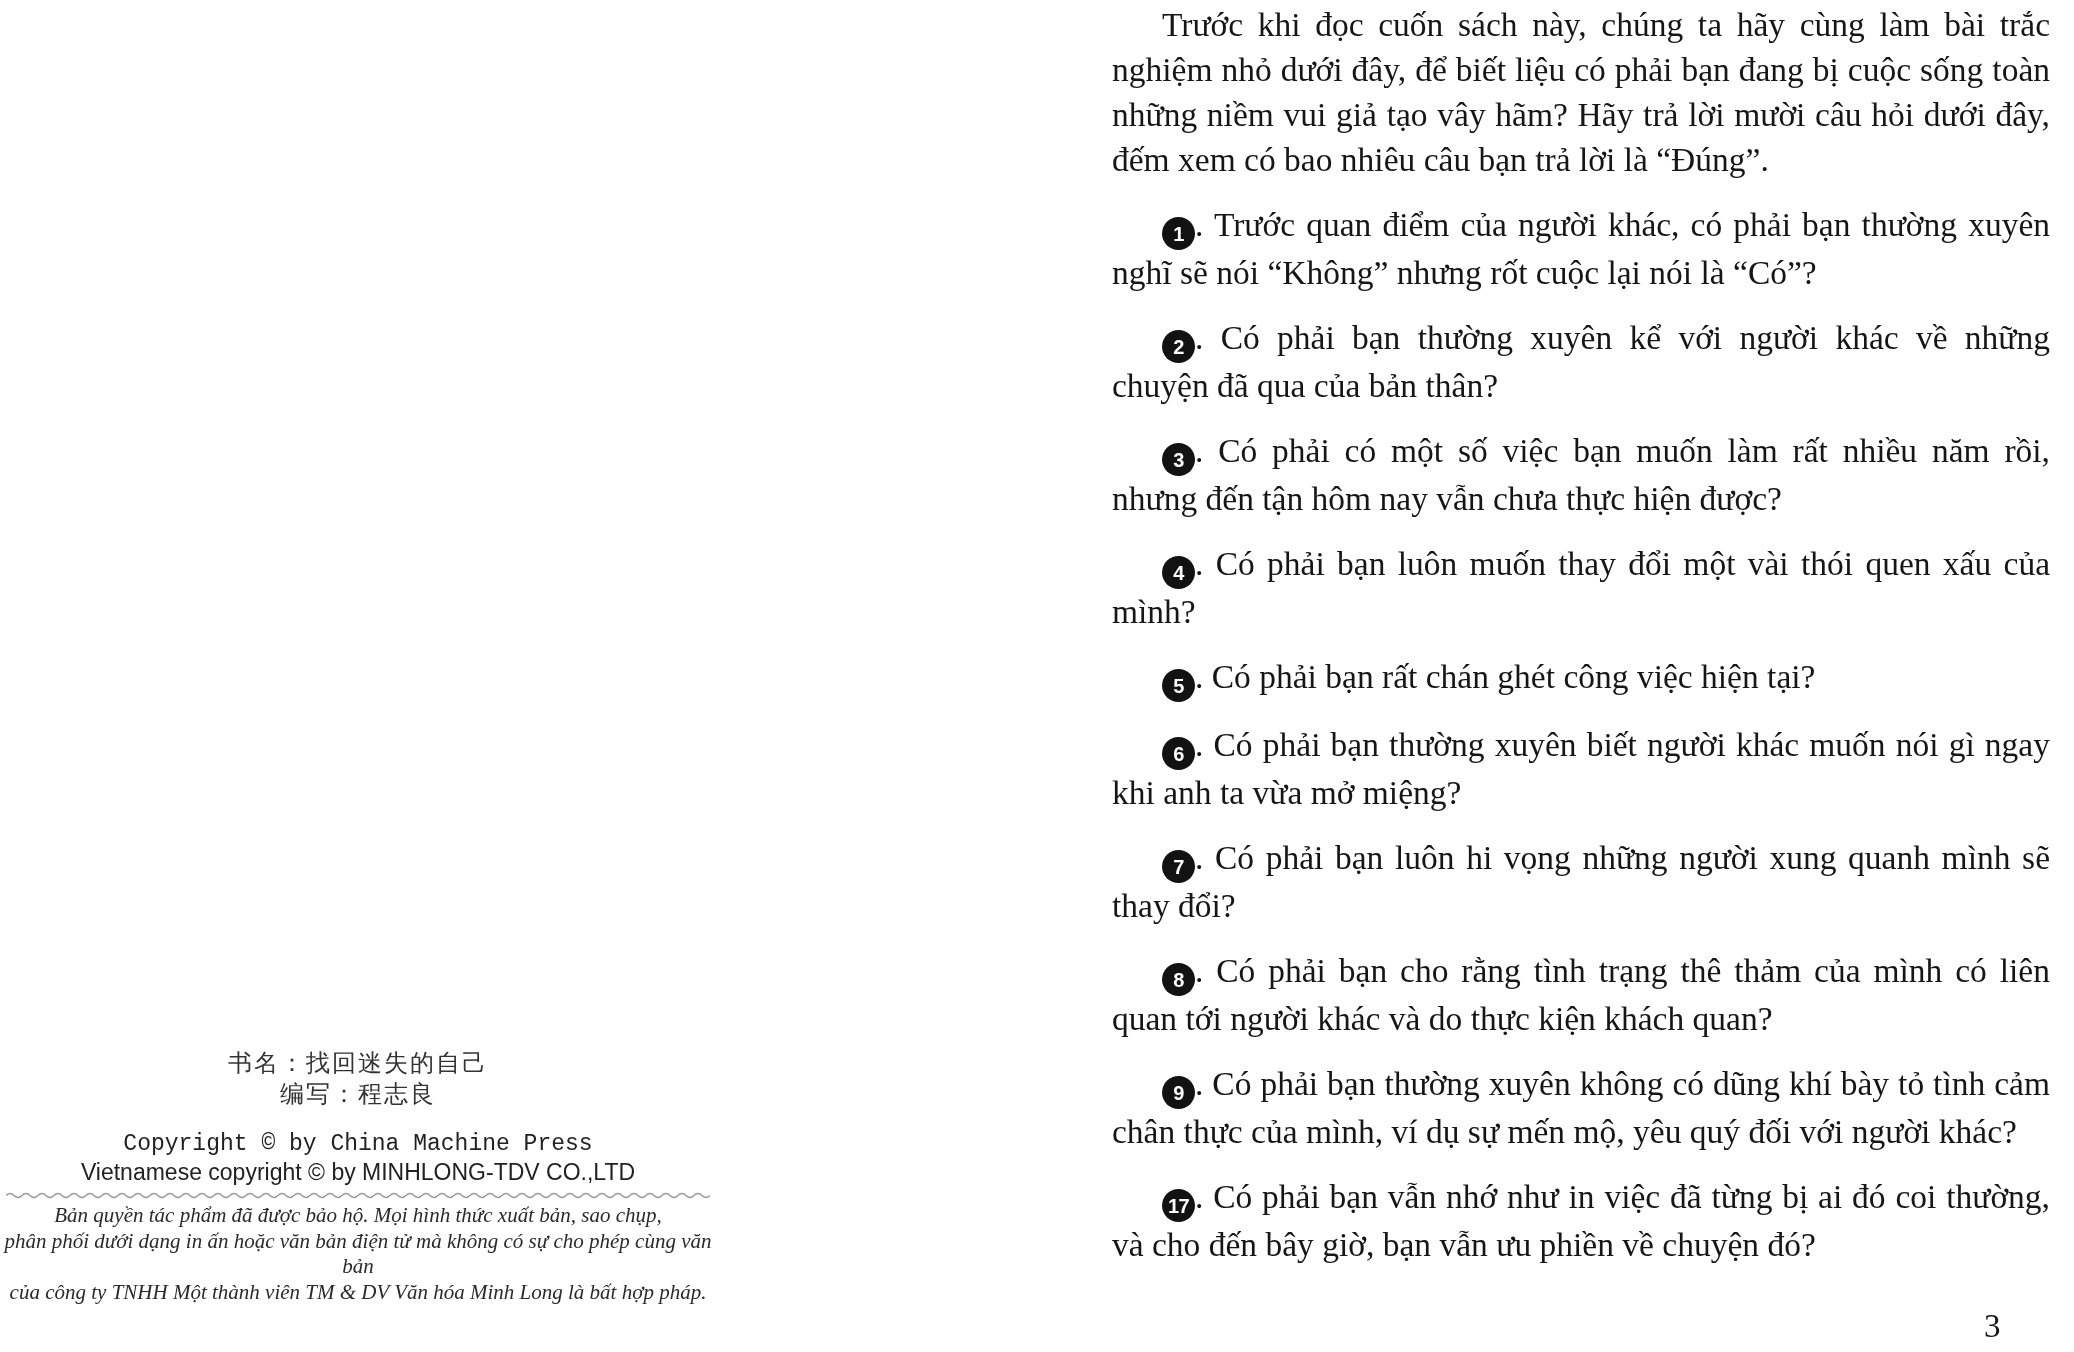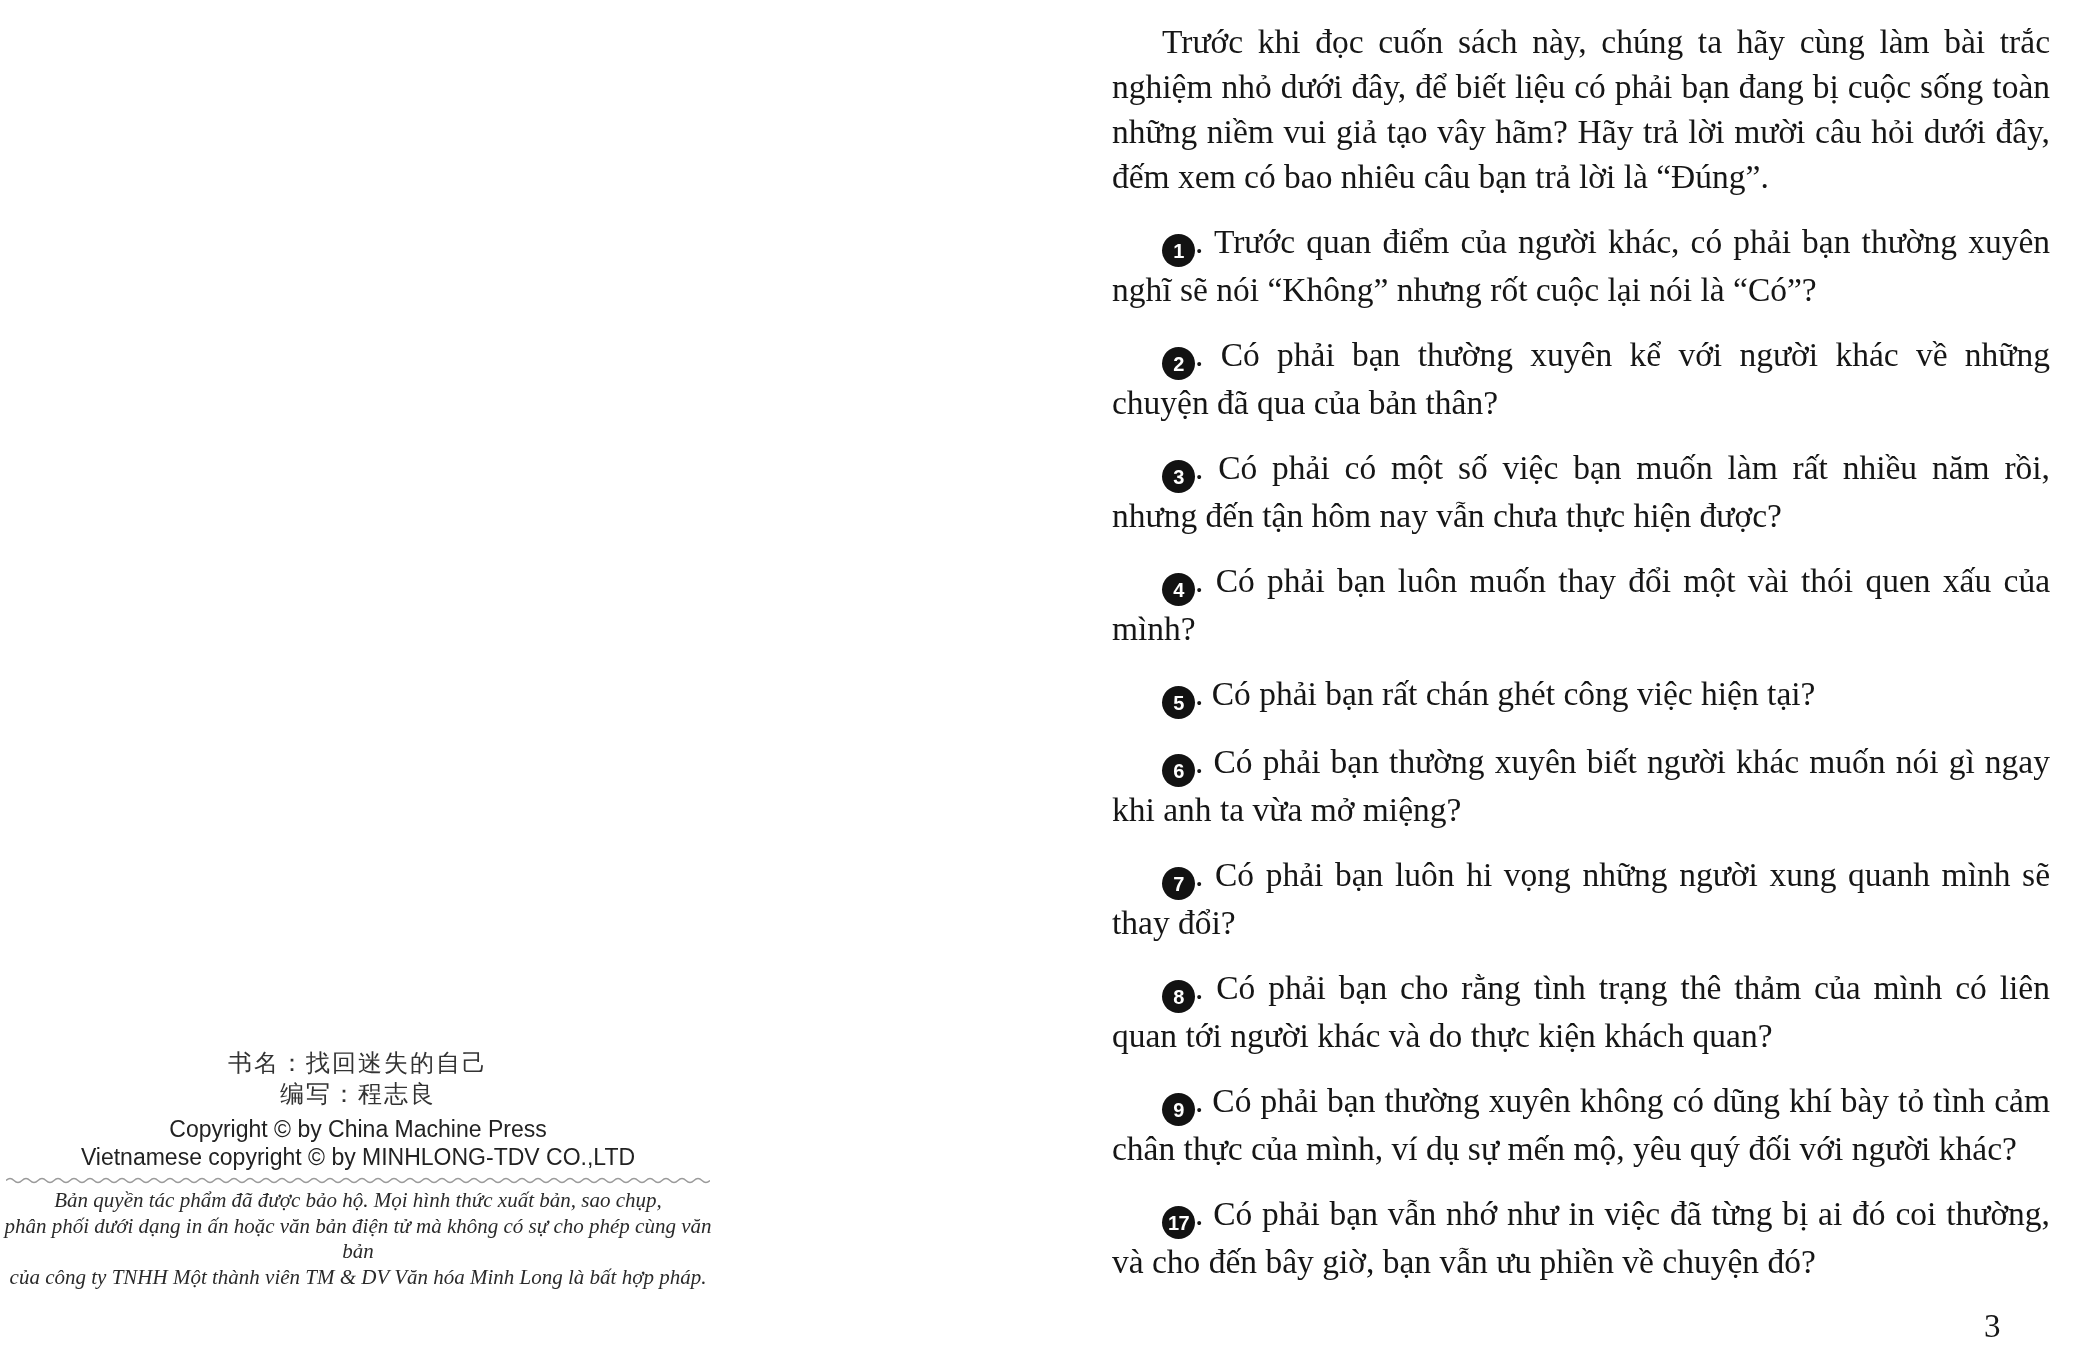--- a/index.html
+++ b/index.html
@@ -31,41 +31,41 @@
     color: #333333;
     font-family: "Liberation Serif", "DejaVu Serif", serif;
     text-align: center;
   }
   .en-line {
     font-family: "Liberation Sans", "DejaVu Sans", sans-serif;
     font-size: 23px;
     line-height: 28px;
     color: #222222;
   }
-  .en-line.first { margin-top: 5px; }
+  .en-line.first { margin-top: 20px; font-family: Liberation Mono, monospace; }
   .wave-wrap { margin: 5px 0 3px 0; line-height: 0; }
   .legal-line {
     font-style: italic;
     font-size: 21px;
     line-height: 25.5px;
     color: #2a2a2a;
   }
 
   
   .text-col {
     position: absolute;
     left: 1112px;
     top: 2px;
     width: 938px;
     font-size: 33.5px;
     line-height: 45px;
     text-align: justify;
   }
   .text-col p {
-    margin: 17px 0 20px 0;
+    margin: 0 0 20px 0;
     text-indent: 50px;
   }
   .badge {
     display: inline-block;
     width: 33px;
     height: 33px;
     border-radius: 50%;
     background: #121212;
     color: #ffffff;
     font-family: "Liberation Sans", "DejaVu Sans", sans-serif;

